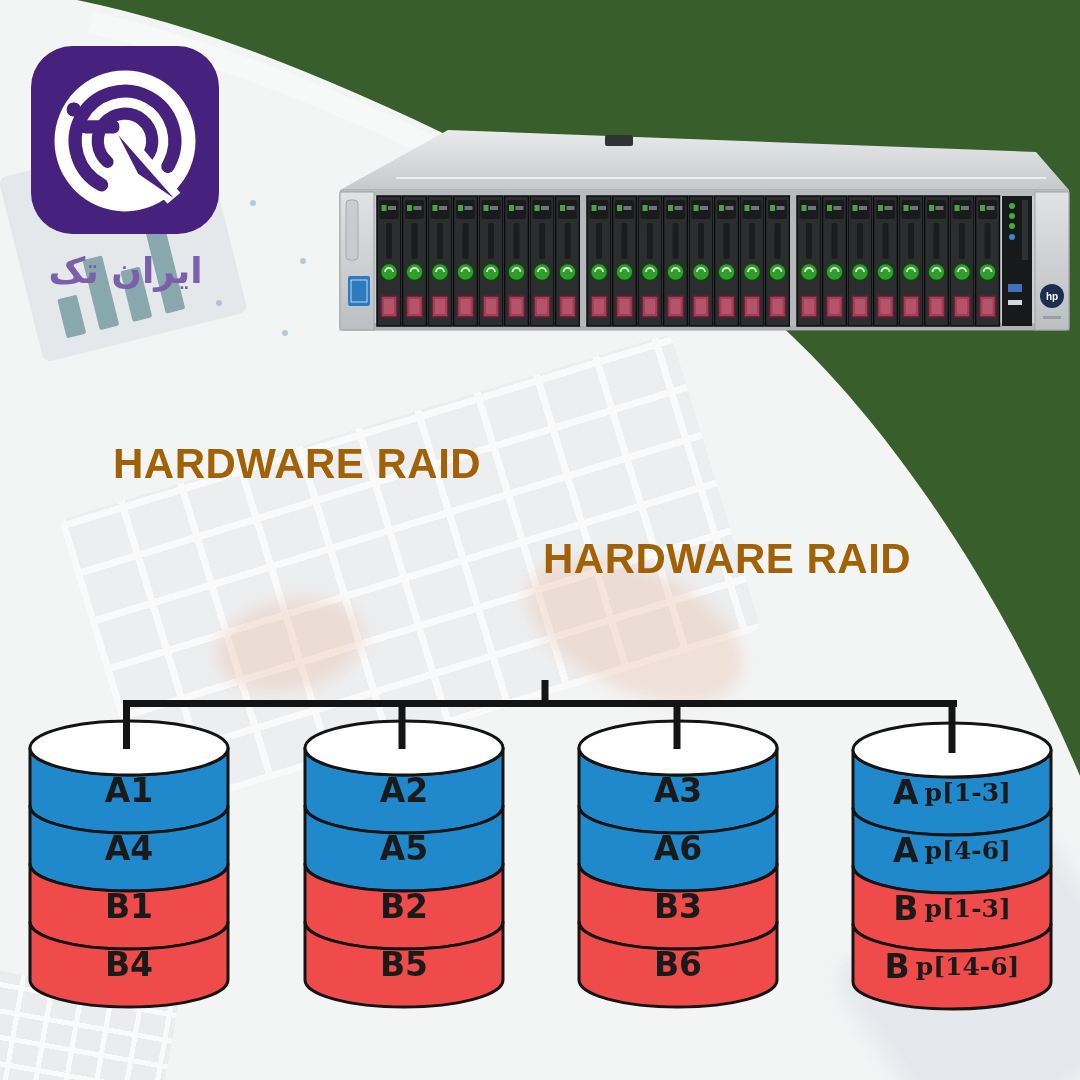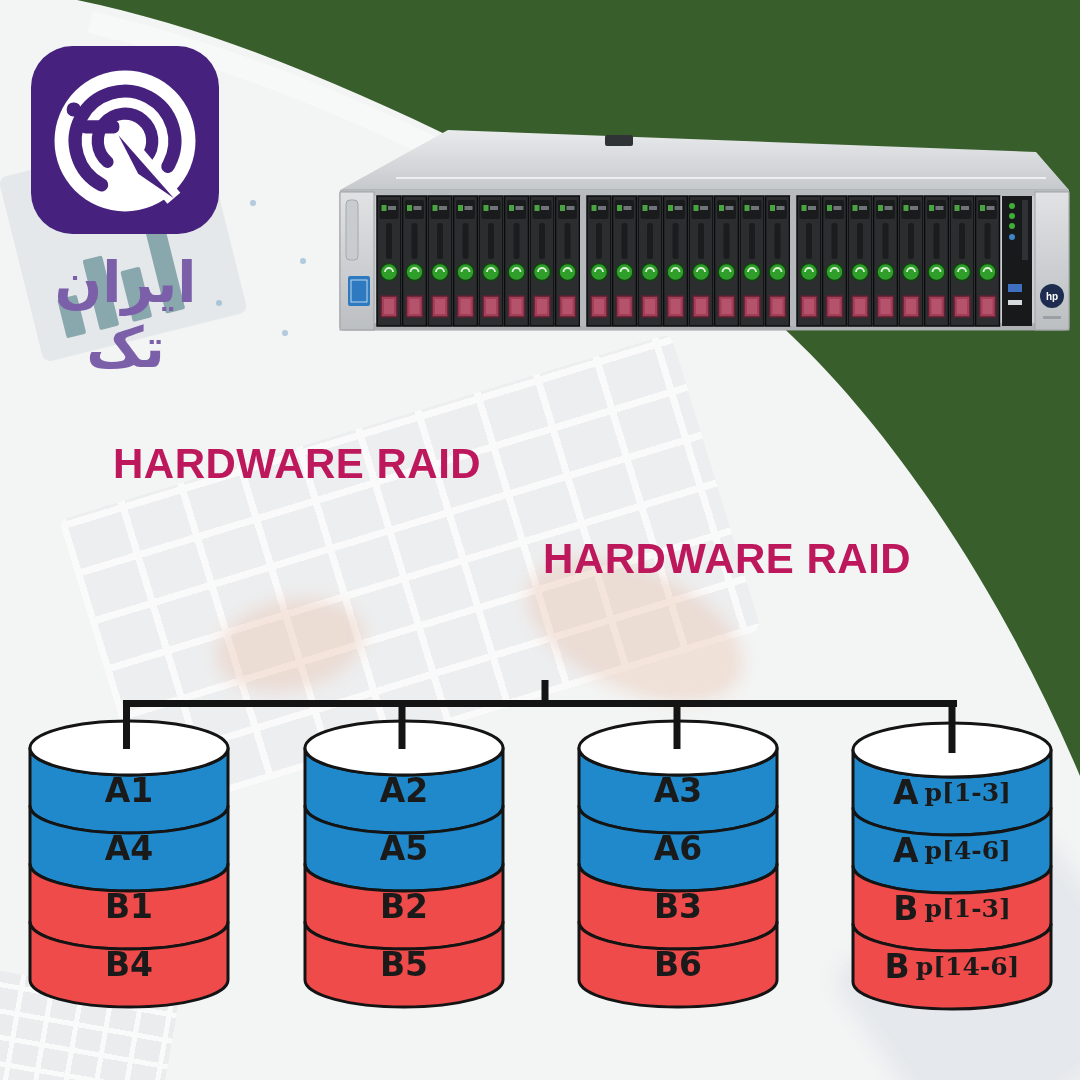--- a/index.html
+++ b/index.html
@@ -28,25 +28,25 @@
   .glass-br{position:absolute;left:870px;top:880px;width:260px;height:230px;border-radius:24px;
     background:rgba(204,214,223,.38);transform:rotate(-35deg);filter:blur(10px);}
   .hand{position:absolute;background:rgba(232,183,158,.33);border-radius:50%;filter:blur(8px);}
   .hand-r{left:520px;top:570px;width:230px;height:120px;transform:rotate(24deg);}
   .hand-l{left:215px;top:600px;width:150px;height:90px;transform:rotate(-12deg);}
   .cdot{position:absolute;width:6px;height:6px;border-radius:50%;background:rgba(122,167,201,.55);}
 
   
   .logo{position:absolute;left:31px;top:46px;width:188px;height:188px;z-index:3;}
   .fa-name{position:absolute;left:28px;top:250px;width:195px;z-index:3;text-align:center;
-    direction:rtl;font-family:"DejaVu Sans",sans-serif;font-weight:bold;font-size:56px;color:#7c5fa9;}
+    direction:rtl;font-family:"DejaVu Sans",sans-serif;font-weight:bold;font-size:36px;color:#7c5fa9;}
 
   
   .raid-heading{position:absolute;z-index:3;margin:0;font-family:"Liberation Sans",sans-serif;
-    font-weight:bold;font-size:42px;letter-spacing:.5px;color:#be185d;white-space:nowrap;}
+    font-weight:bold;font-size:42px;letter-spacing:.5px;color:#a16207;white-space:nowrap;}
   .hw{left:113px;top:440px;}
   .sw{left:543px;top:535px;}
 
   
   .server{position:absolute;left:336px;top:104px;width:736px;height:232px;z-index:2;}
 
   
   .disk{position:absolute;width:206px;height:302px;z-index:4;}
   .d1{left:26px;top:714px;} .d2{left:301px;top:714px;} .d3{left:575px;top:714px;} .d4{left:849px;top:716px;}
   .disk .seg{stroke:#141414;stroke-width:3;stroke-linejoin:round;}

